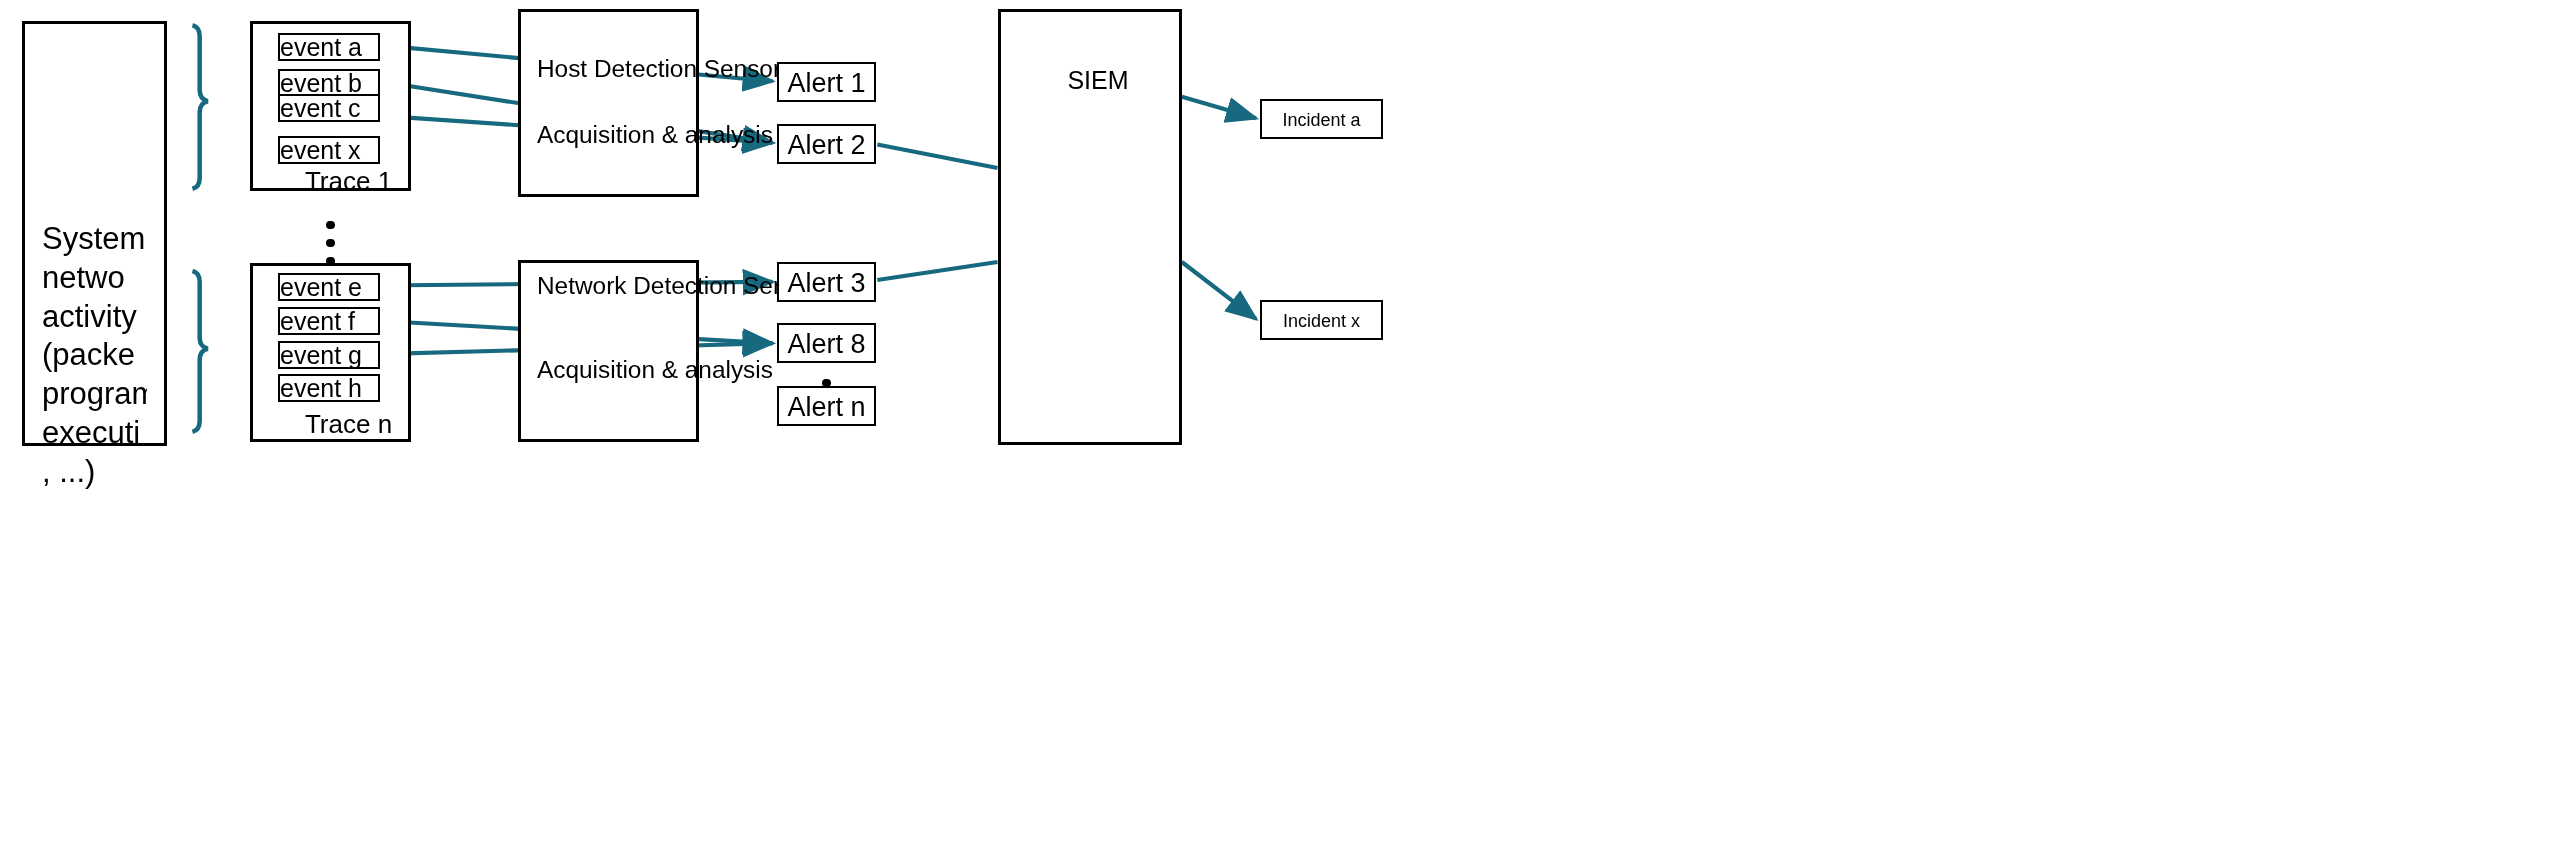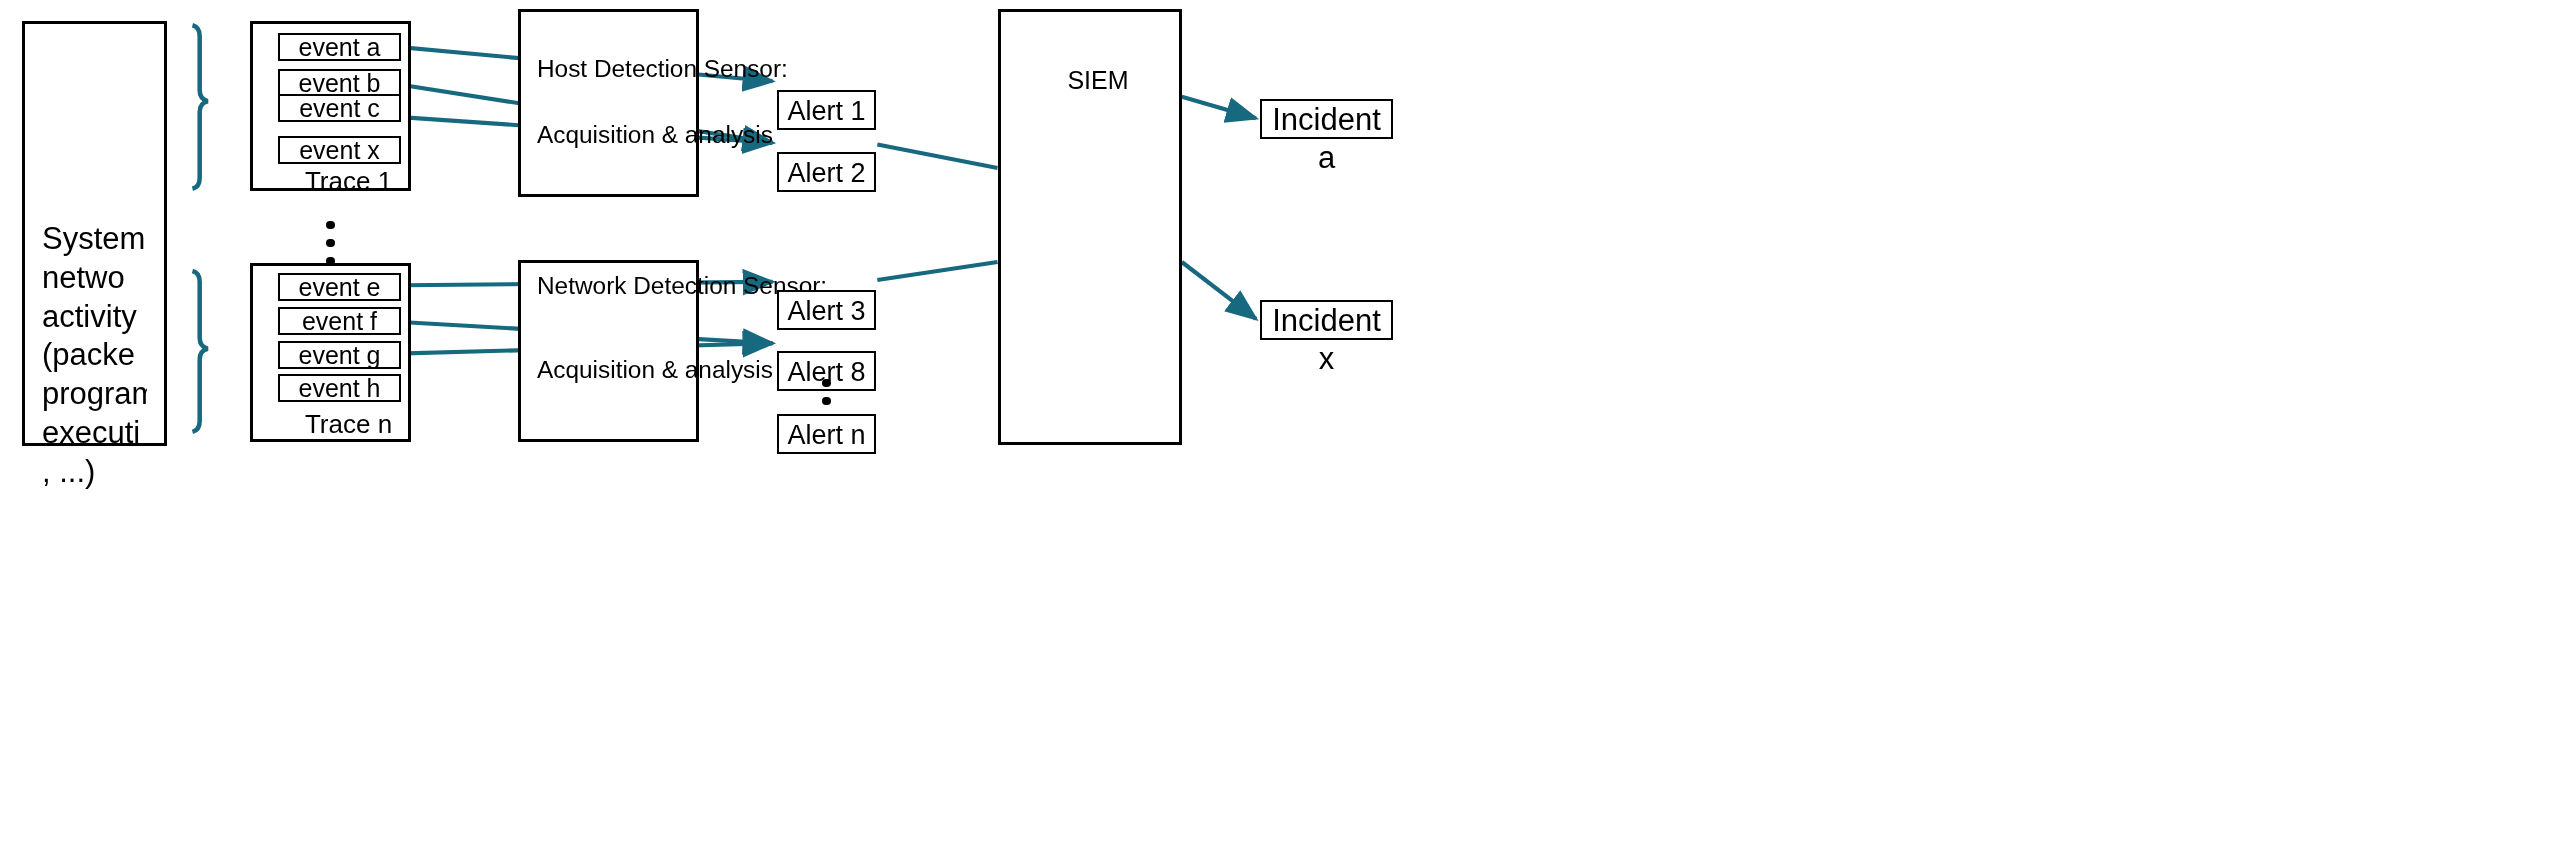--- a/index.html
+++ b/index.html
@@ -52,25 +52,24 @@
   }
   
   .trace-box { width: 161px; }
   #trace1-box { left: 250px; top: 21px; height: 170px; }
   #trace2-box { left: 250px; top: 263px; height: 179px; }
   .event-box {
     position: absolute;
     box-sizing: border-box;
     border: 2.7px solid #000000;
     background: #ffffff;
-    width: 123px;
+    width: 102px;
     height: 28px;
     left: 278px;
     font-size: 25px;
-    text-align: center;
     line-height: 25px;
   }
   .trace-caption {
     position: absolute;
     left: 268px;
     width: 161px;
     text-align: center;
     font-size: 26px;
   }
   
@@ -88,21 +87,20 @@
     position: absolute;
     box-sizing: border-box;
     border: 2.7px solid #000000;
     background: #ffffff;
     left: 777px;
     width: 99px;
     height: 40px;
     font-size: 27px;
     text-align: center;
     line-height: 38px;
-    margin-top: 28px;
   }
   
   #siem-box {
     left: 998px; top: 9px;
     width: 184px; height: 436px;
   }
   #siem-title {
     left: 998px; top: 66px;
     width: 200px;
     text-align: center;
@@ -125,23 +123,23 @@
     left: 3.6px;
     top: 0;
   }
   
   .incident-box {
     position: absolute;
     box-sizing: border-box;
     border: 2.7px solid #000000;
     background: #ffffff;
     left: 1260px;
-    width: 133px;
+    width: 123px;
     height: 40px;
-    font-size: 31px;
+    font-size: 18px;
     text-align: center;
     line-height: 38px;
   }
   .vdots {
     position: absolute;
     font-size: 27px;
     line-height: 9px;
     text-align: center;
     color: #000;
   }

